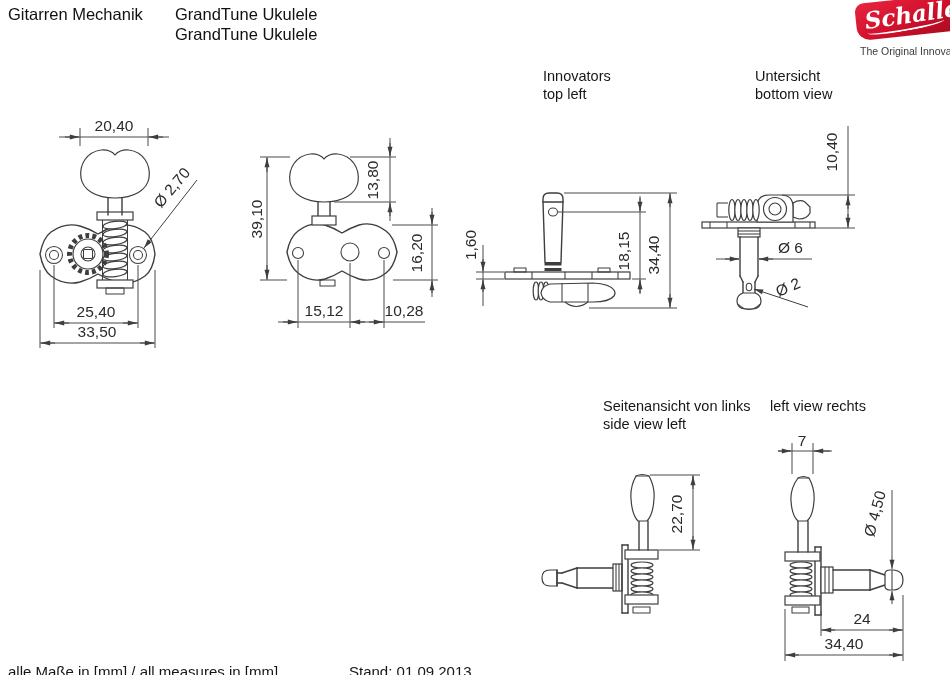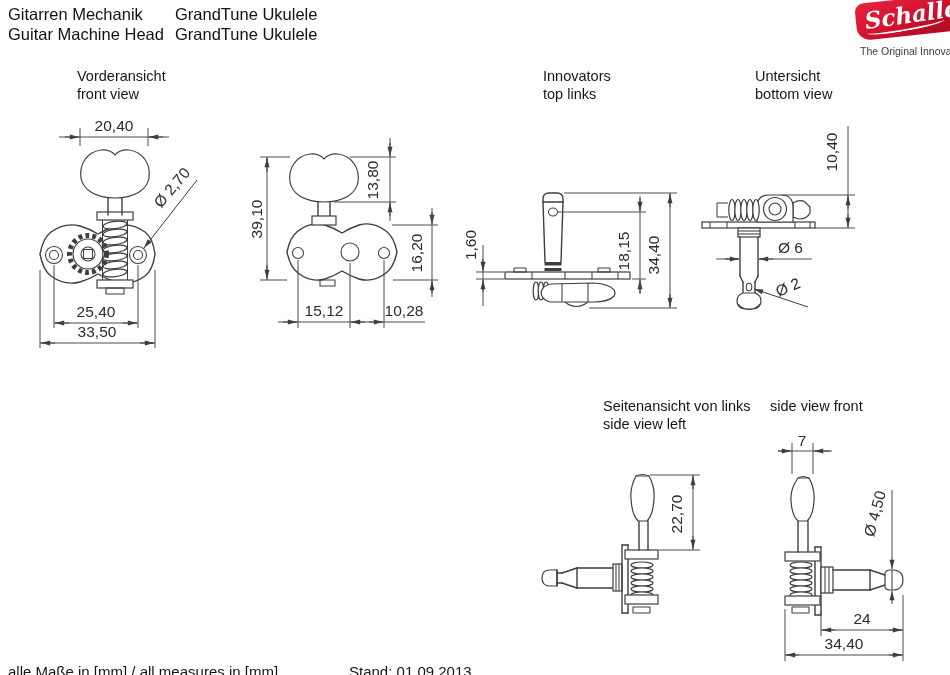--- a/index.html
+++ b/index.html
@@ -30,50 +30,45 @@
   .logo-swoosh{position:absolute;left:10px;bottom:5px;width:78px;height:7px;
                border-bottom:2px solid #fff;border-radius:50%;transform:rotate(-4deg);}
   .logo-tag{position:absolute;left:6px;top:45px;font-size:10.5px;color:#3c3c3c;white-space:nowrap;}
 </style>
 </head>
 <body>
 
 <div class="sheet">
 
   <div class="abs hdr" style="left:8px;top:4px">Gitarren Mechanik</div>
-  <div class="abs hdr" style="left:8px;top:24px">Guitar Machine Head</div>
   <div class="abs hdr" style="left:175px;top:4px">GrandTune Ukulele</div>
   <div class="abs hdr" style="left:175px;top:24px">GrandTune Ukulele</div>
 
   <div class="logo-wrap">
     <div class="logo-red">
       <span class="logo-script">Schaller</span>
       <div class="logo-swoosh"></div>
     </div>
     <div class="logo-tag">The Original Innovators</div>
   </div>
 
-  <div class="vt" style="left:77px;top:67px">
-    <div>Vorderansicht</div>
-    <div>front view</div>
-  </div>
   <div class="vt" style="left:543px;top:67px">
     <div>Innovators</div>
-    <div>top links</div>
+    <div>top left</div>
   </div>
   <div class="vt" style="left:603px;top:397px">
     <div>Seitenansicht von links</div>
     <div>side view left</div>
   </div>
   <div class="vt" style="left:755px;top:67px">
     <div>Untersicht</div>
     <div>bottom view</div>
   </div>
   <div class="vt" style="left:770px;top:397px">
-    <div>side view front</div>
+    <div>left view rechts</div>
   </div>
 
   <svg style="left:35px;top:112px" width="185" height="240" viewBox="0 0 185 240">
     <defs>
         <marker id="mF" viewBox="0 0 12 8" refX="11.5" refY="4" markerWidth="10" markerHeight="6.7" orient="auto">
           <path d="M0.5,1 L11.5,4 L0.5,7 Z" fill="#3e3e3e"></path>
         </marker>
       </defs>
     <g>
       <path class="pl" d="M5,142 Q8,126 16,120 Q30,110 45,114 Q55,117 63,122 Q71,117 81,114 Q96,110 110,120 Q118,126 120,142 Q118,158 110,164 Q96,174 81,170 Q71,167 63,162 Q55,167 45,170 Q30,174 16,164 Q8,158 5,142 Z"></path>

